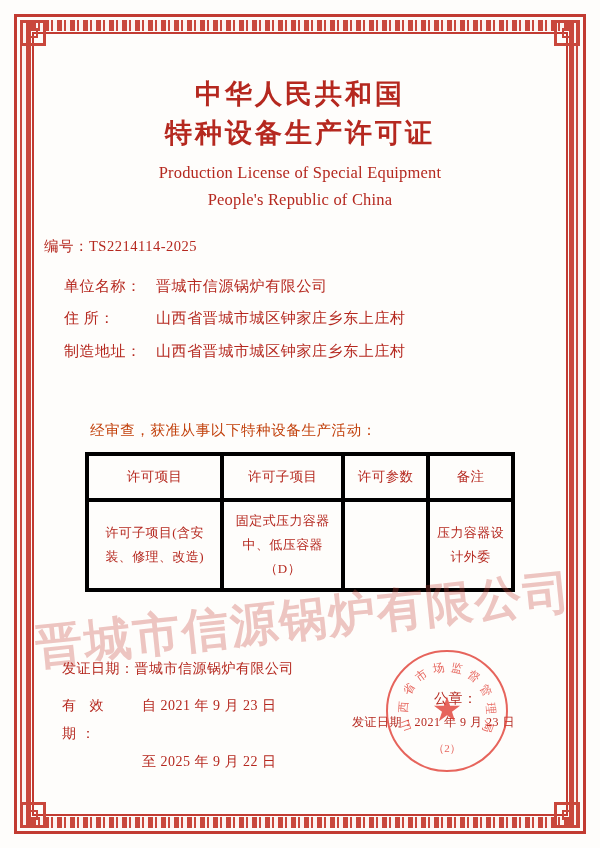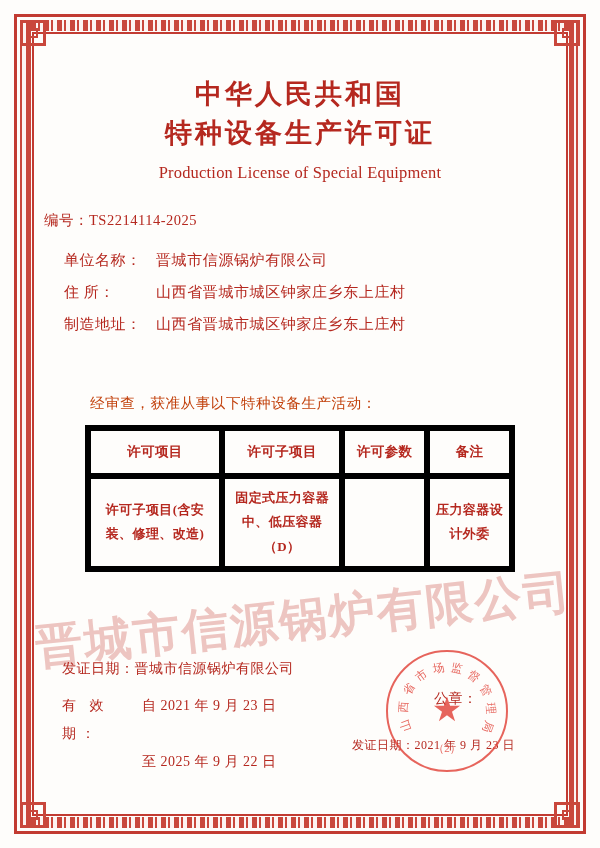--- a/index.html
+++ b/index.html
@@ -141,25 +141,25 @@
 
   
   table.license-table {
     margin: 12px auto 0 auto;
     width: 430px;
     border-collapse: collapse;
     font-size: 13px;
     color: #b5281f;
   }
   table.license-table td, table.license-table th {
-    border: 6px solid #000000;
+    border: 4px solid #000000;
     text-align: center;
     vertical-align: middle;
     padding: 7px 3px;
-    font-weight: bold;
+    font-weight: normal;
     letter-spacing: 0.4px;
   }
   table.license-table thead td {
     height: 28px;
     font-size: 13.5px;
   }
   table.license-table tbody td {
     height: 62px;
     line-height: 1.85;
   }
@@ -177,21 +177,21 @@
     font-size: 14px;
     color: #b5281f;
   }
   .issuer-row {
     padding-left: 18px;
     letter-spacing: 0.5px;
     margin-bottom: 14px;
   }
   .validity-block {
     display: flex;
-    align-items: center;
+    align-items: flex-start;
   }
   .validity-left {
     padding-left: 18px;
     width: 290px;
     flex: 0 0 290px;
   }
   .validity-row {
     display: flex;
     align-items: baseline;
     line-height: 2.0;
@@ -290,20 +290,21 @@
   <div class="corner tr"></div>
   <div class="corner bl"></div>
   <div class="corner br"></div>
 
   <div class="content">
 
     <div class="title-block">
       <div class="title-cn-1">中华人民共和国</div>
       <div class="title-cn-2">特种设备生产许可证</div>
       <div class="title-en-1">Production License of Special Equipment</div>
+      <div class="title-en-2">People's Republic of China</div>
     </div>
 
     <div class="serial-row">
       <span>编号：</span><span>TS2214114-2025</span>
     </div>
 
     <div class="fields">
       <div class="field-row">
         <span class="field-label">单位名称：</span>
         <span class="field-value">晋城市信源锅炉有限公司</span>

